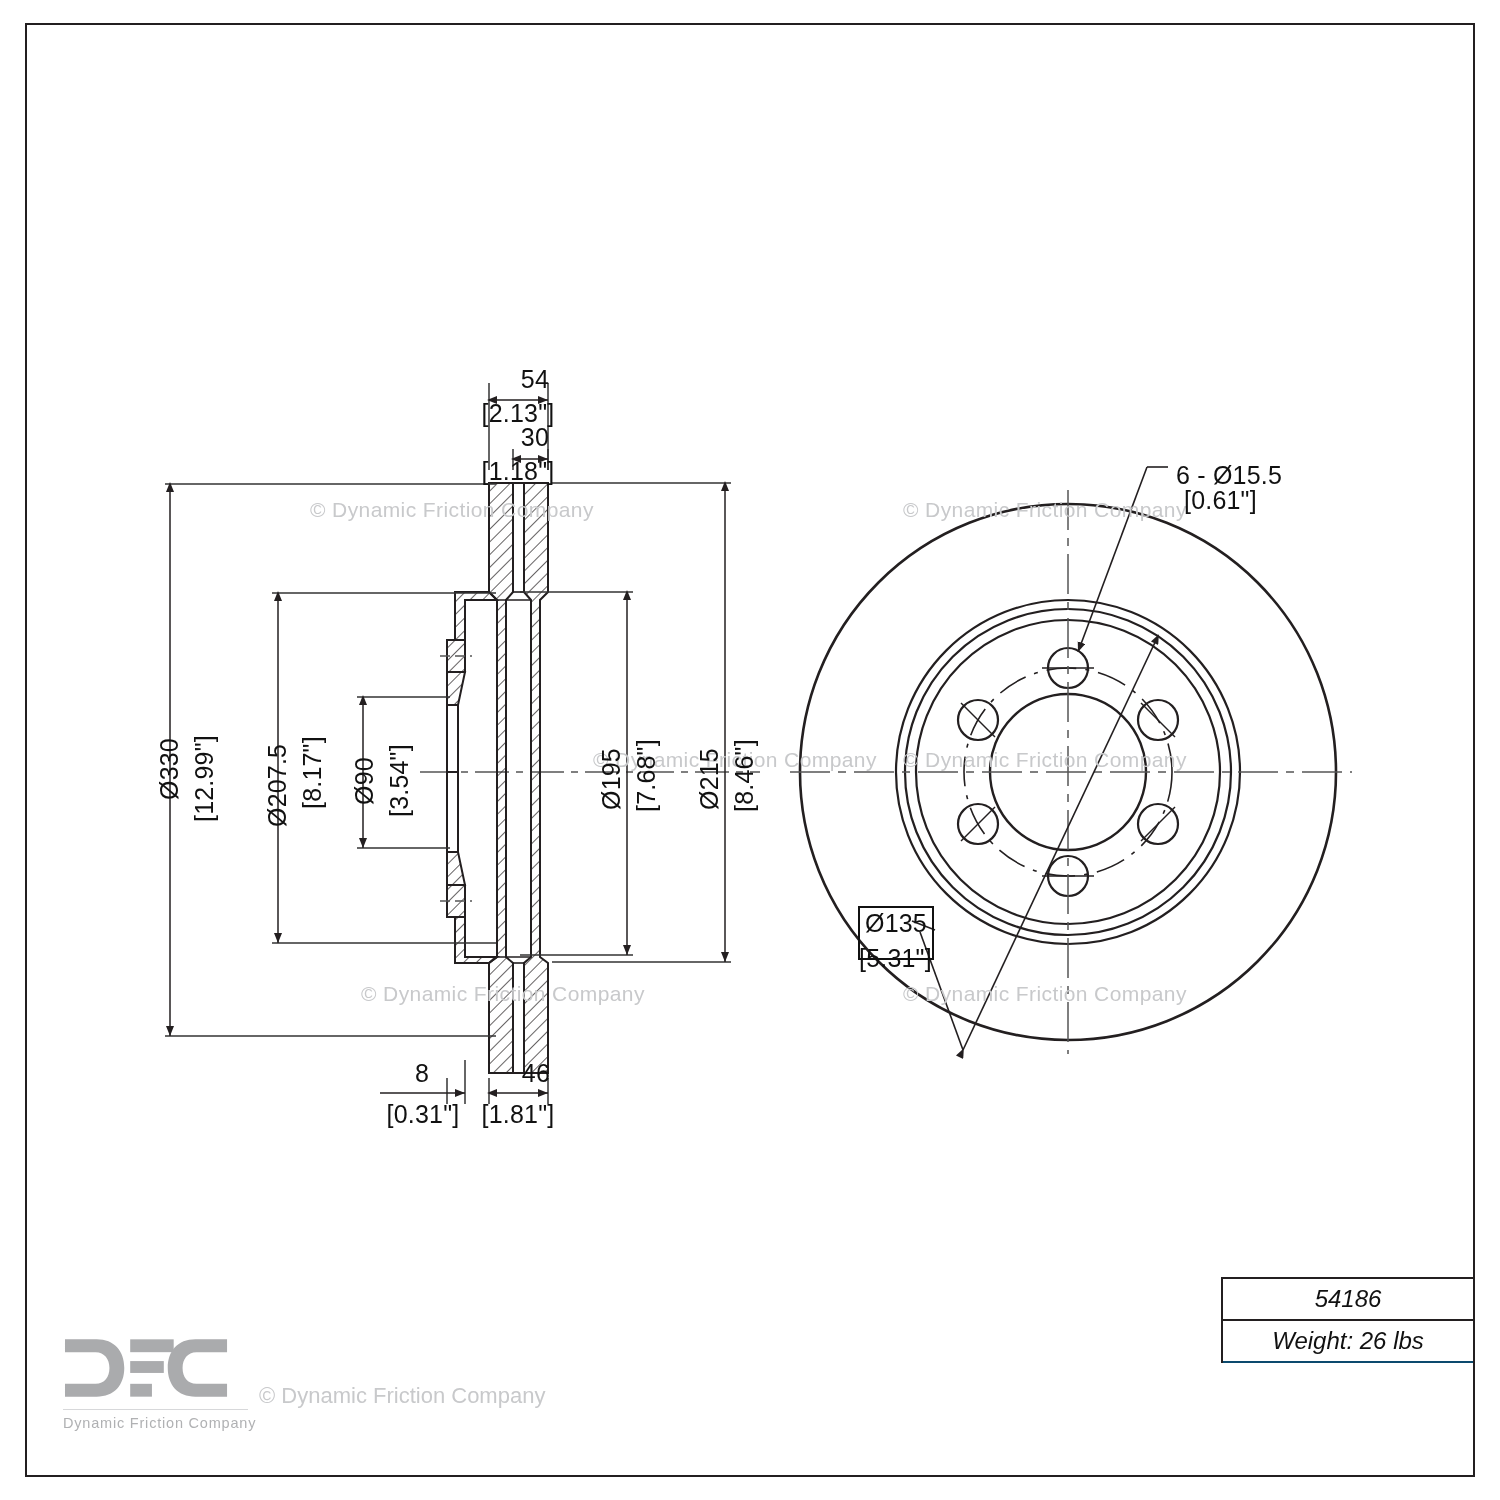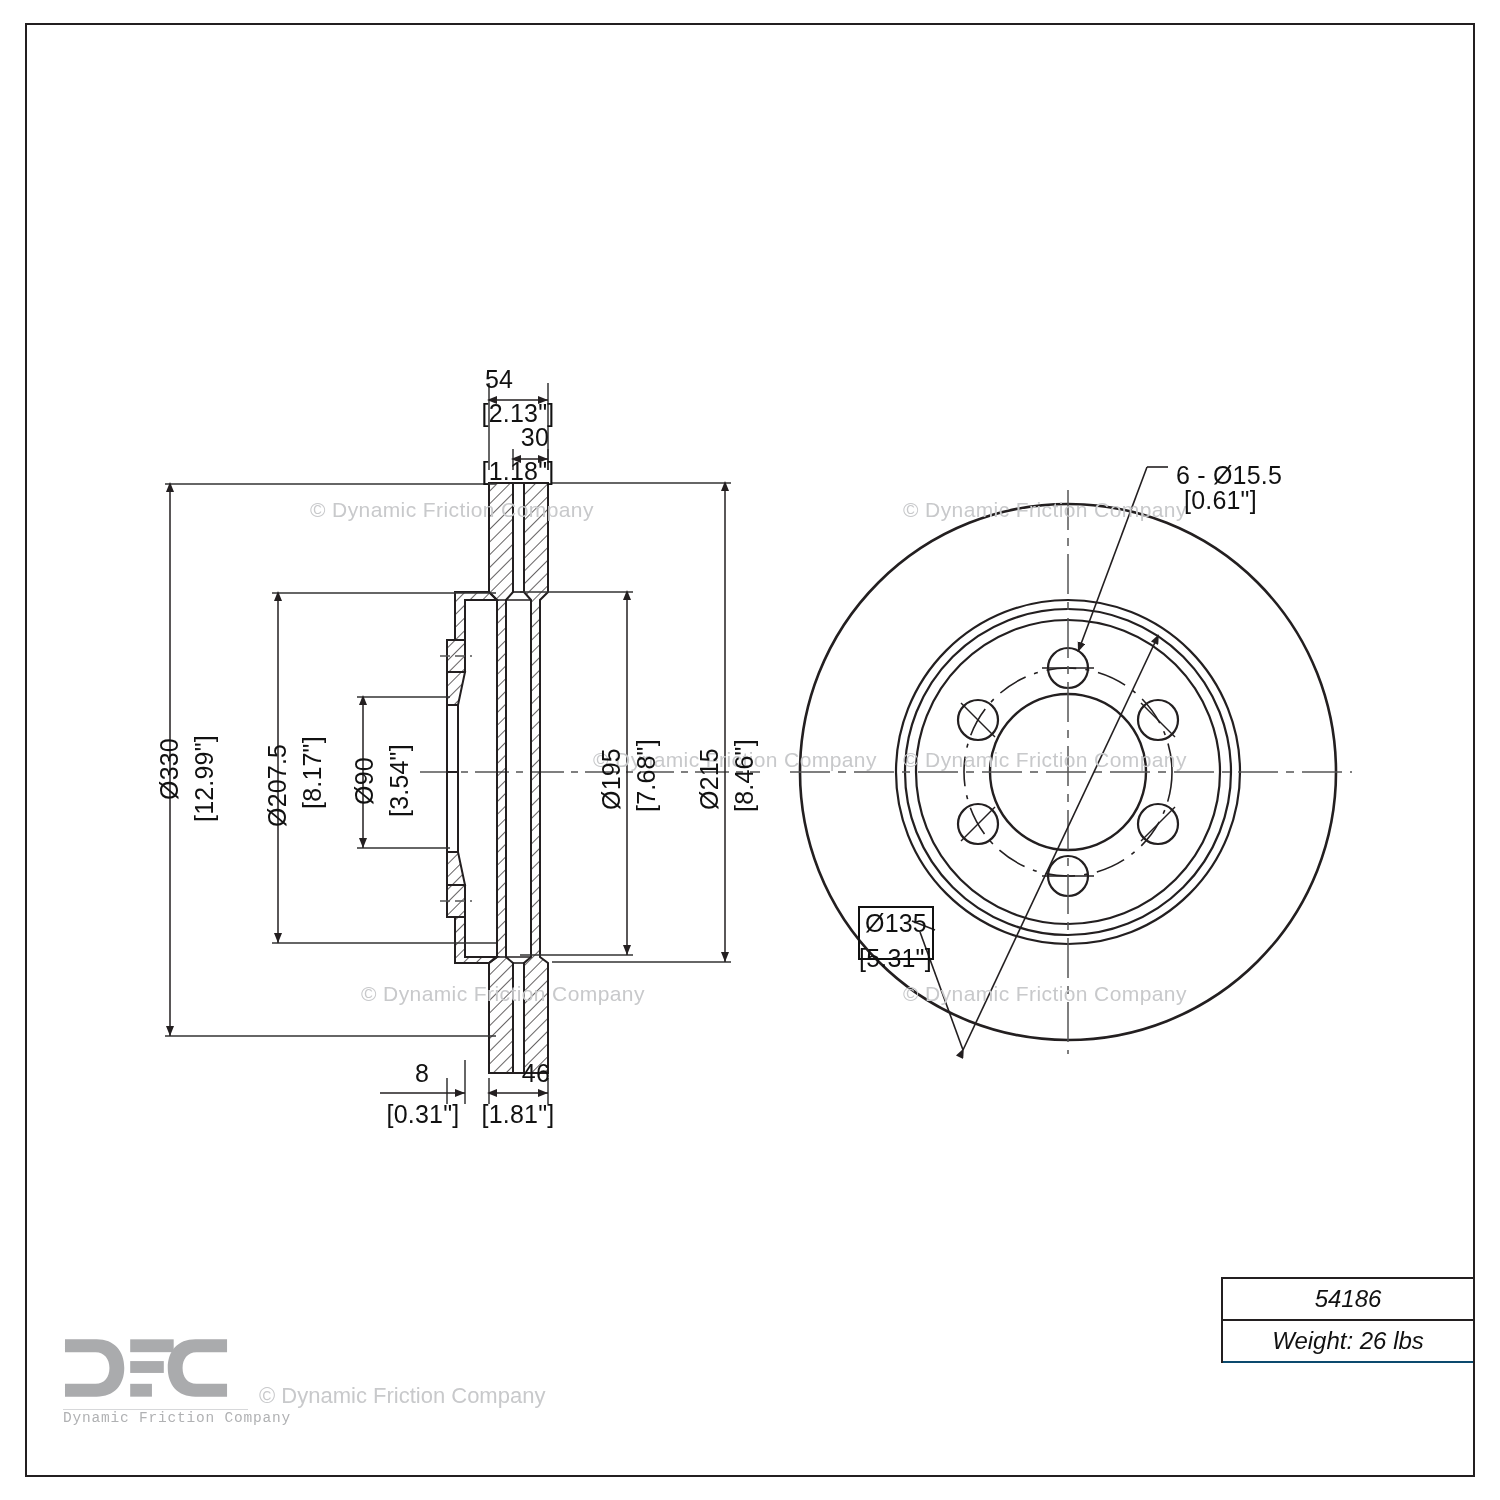--- a/index.html
+++ b/index.html
@@ -16,22 +16,22 @@
   #titleblock{position:absolute;left:1221px;top:1277px;width:254px;
               border:2px solid #231f20;border-bottom:none;box-sizing:border-box;
               background:#fff;font-style:italic;}
   #titleblock .tbrow{border-bottom:2px solid #231f20;height:40px;line-height:40px;
               text-align:center;font-size:24px;color:#111;white-space:nowrap;}
   #titleblock .tbrow:last-child{border-bottom:2px solid #0c4a6e;}
   
   #logo{position:absolute;left:63px;top:1337px;width:185px;}
   #logo .mark{width:168px;height:62px;}
   #logo .tagline{margin-top:6px;font-size:14.5px;color:#b0b1b3;letter-spacing:.8px;
-                 white-space:nowrap;border-top:1px solid #d7d8da;
-                 text-align:center;font-family:Liberation Mono, monospace;}
+                 white-space:nowrap;border-top:1px solid #d7d8da;padding-top:5px;
+                 text-align:center;}
   #footwm{position:absolute;left:259px;top:1383px;color:#c8c9cb;font-size:22px;
           white-space:nowrap;}
   
   .dim{position:absolute;font-size:25px;color:#111;white-space:nowrap;
        letter-spacing:.2px;}
   .dim.rot{transform-origin:0 0;transform:rotate(-90deg);}
   .boxed{border:2px solid #111;padding:1px 5px 20px 5px;}
 </style>
 </head>
 <body>
@@ -190,21 +190,21 @@
     </g>
   </svg>
 
   <div class="wm" style="left:310px;top:498px">© Dynamic Friction Company</div>
   <div class="wm" style="left:903px;top:498px">© Dynamic Friction Company</div>
   <div class="wm" style="left:593px;top:748px">© Dynamic Friction Company</div>
   <div class="wm" style="left:903px;top:748px">© Dynamic Friction Company</div>
   <div class="wm" style="left:361px;top:982px">© Dynamic Friction Company</div>
   <div class="wm" style="left:903px;top:982px">© Dynamic Friction Company</div>
 
-  <div class="dim" style="left:468px;top:365px;width:62px;text-align:center">54</div>
+  <div class="dim" style="left:487px;top:365px;width:62px;text-align:right">54</div>
   <div class="dim" style="left:454px;top:399px;width:128px;text-align:center">[2.13"]</div>
 
   <div class="dim" style="left:487px;top:423px;width:62px;text-align:right">30</div>
   <div class="dim" style="left:454px;top:457px;width:128px;text-align:center">[1.18"]</div>
 
   <div class="dim rot" style="left:155px;top:800px">Ø330</div>
   <div class="dim rot" style="left:190px;top:822px">[12.99"]</div>
 
   <div class="dim rot" style="left:263px;top:827px">Ø207.5</div>
   <div class="dim rot" style="left:298px;top:809px">[8.17"]</div>

